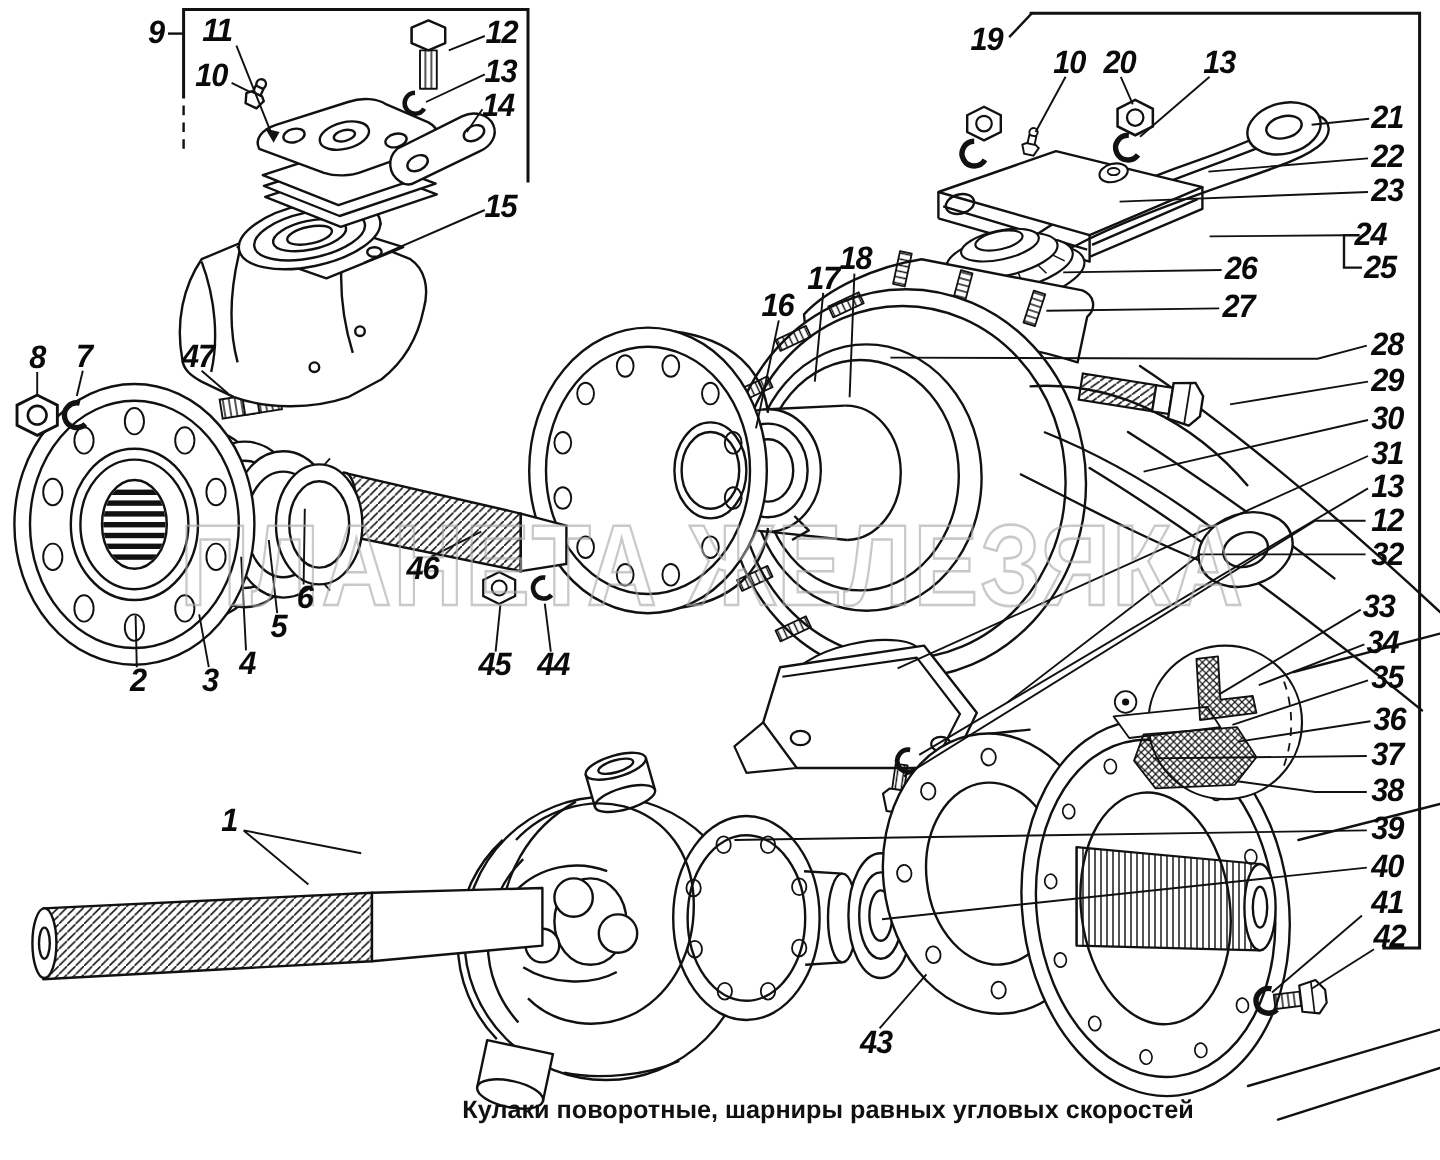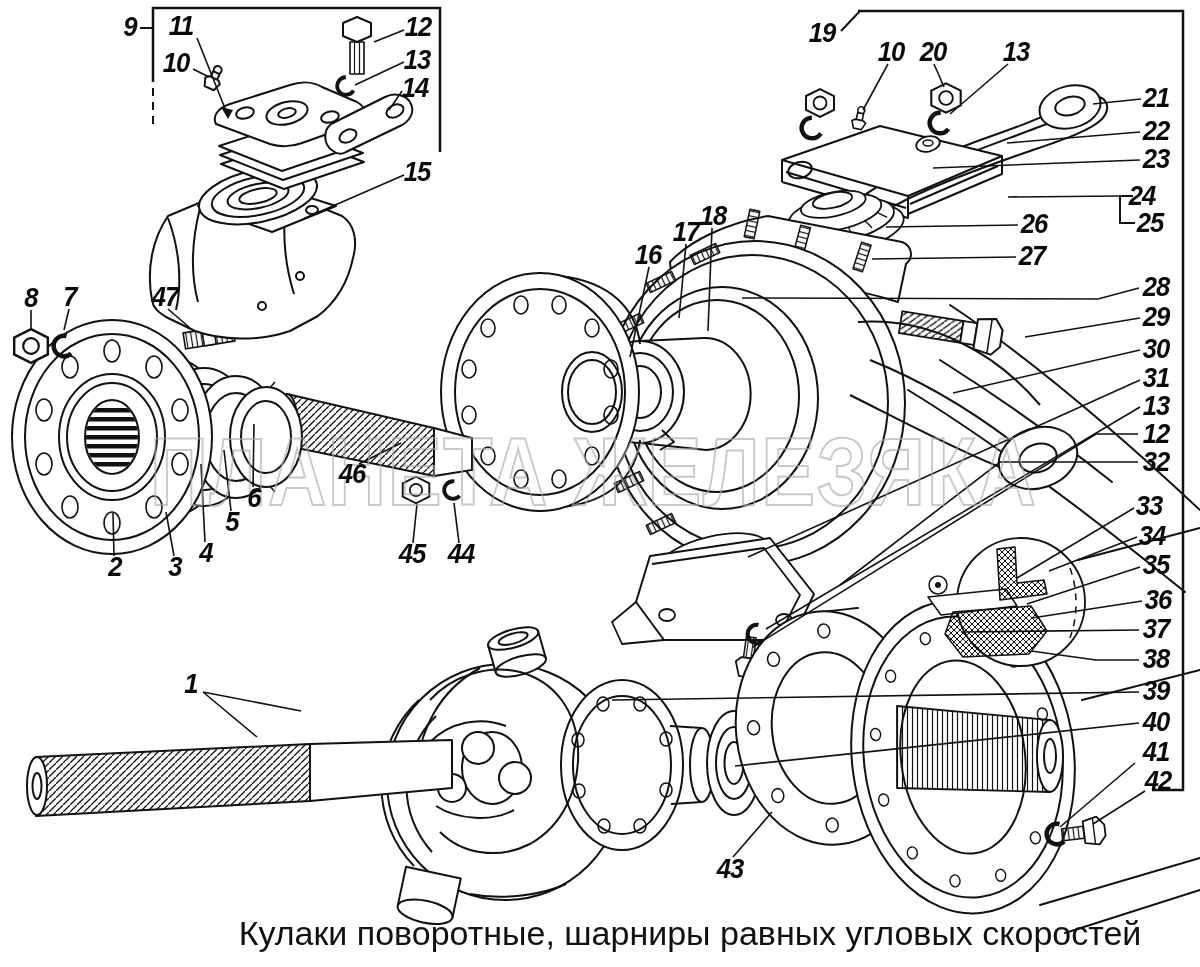--- a/index.html
+++ b/index.html
@@ -7,21 +7,21 @@
          font-family:"Liberation Sans",sans-serif}
   svg.art{position:absolute;left:0;top:0;z-index:2}
   .watermark{position:absolute;left:150px;top:424px;z-index:3;white-space:nowrap;
     font-weight:bold;font-size:96px;line-height:96px;letter-spacing:2px;
     color:rgba(255,255,255,0);-webkit-text-stroke:2.2px #a9a9a9;opacity:.62;
     transform:scaleX(.84);transform-origin:0 50%;pointer-events:none}
   .callout{position:absolute;z-index:4;font-style:italic;font-weight:bold;
     font-size:27px;line-height:1;letter-spacing:-1px;color:#0a0a0a;
     transform:translate(-50%,-50%) scaleX(.95);white-space:nowrap}
   .caption{position:absolute;left:690px;top:914px;z-index:4;transform:translateX(-50%);
-    font-weight:normal;font-size:34px;color:#111;white-space:nowrap}
+    font-weight:bold;font-size:21px;color:#111;white-space:nowrap}
 </style>
 </head>
 <body>
 
 <div class="stage">
 
   <svg class="art" width="1200" height="967" viewBox="0 0 1200 967">
     <defs>
       <pattern id="pd" width="7" height="7" patternUnits="userSpaceOnUse">
         <path d="M0,7 L7,0" stroke="#111" stroke-width="1.3"></path>

